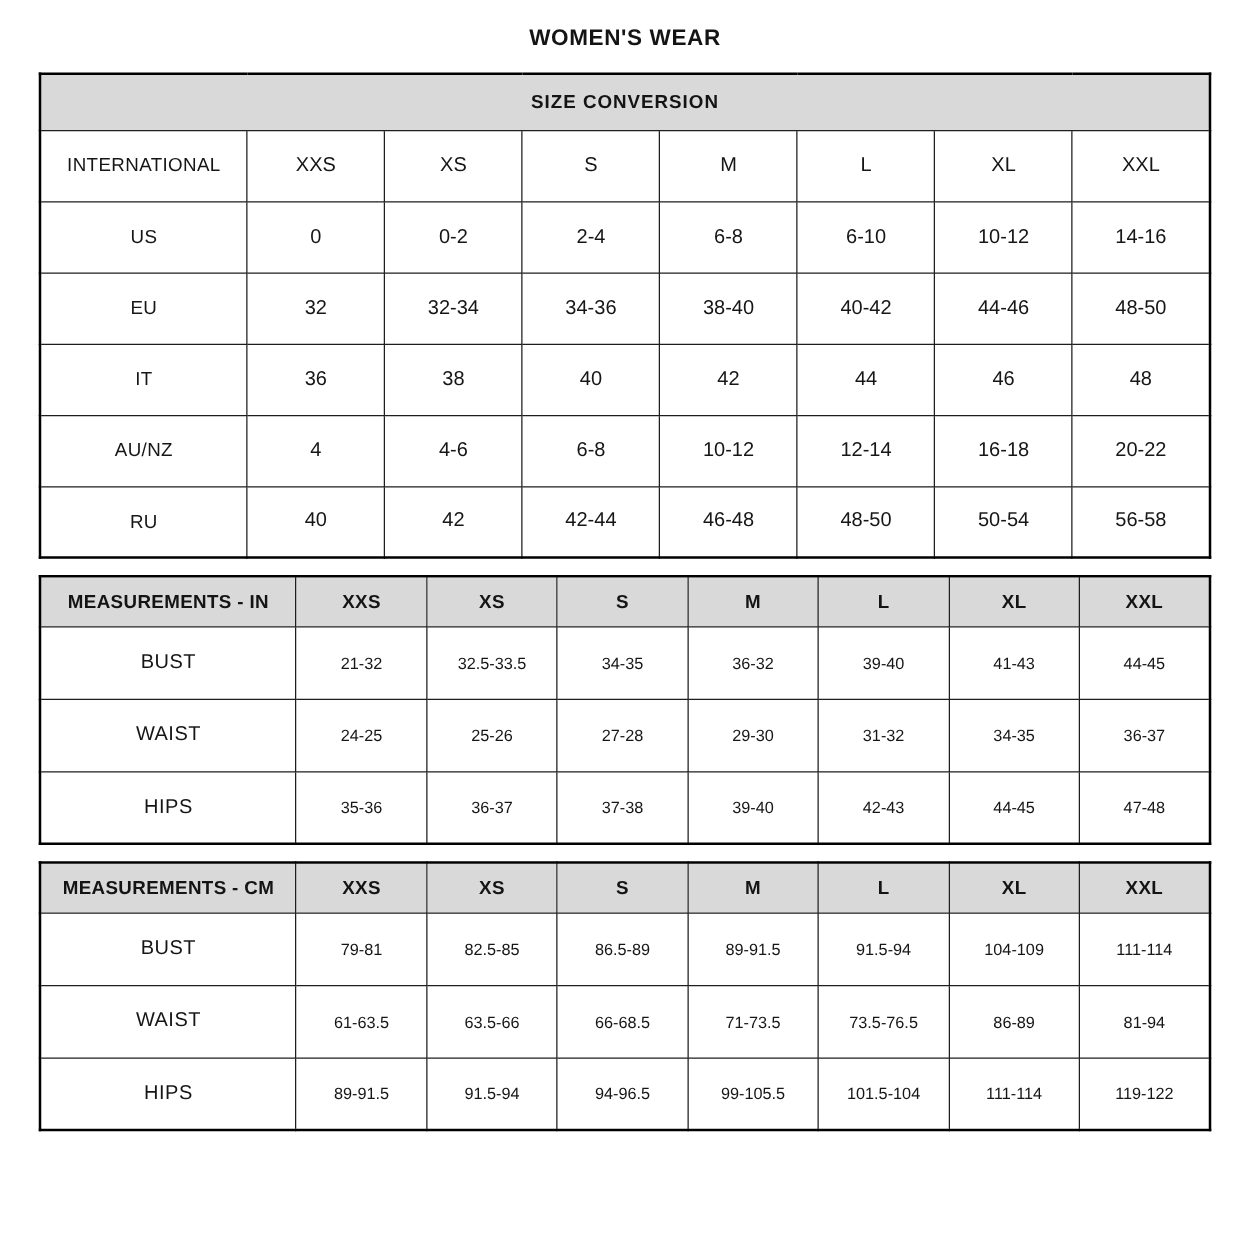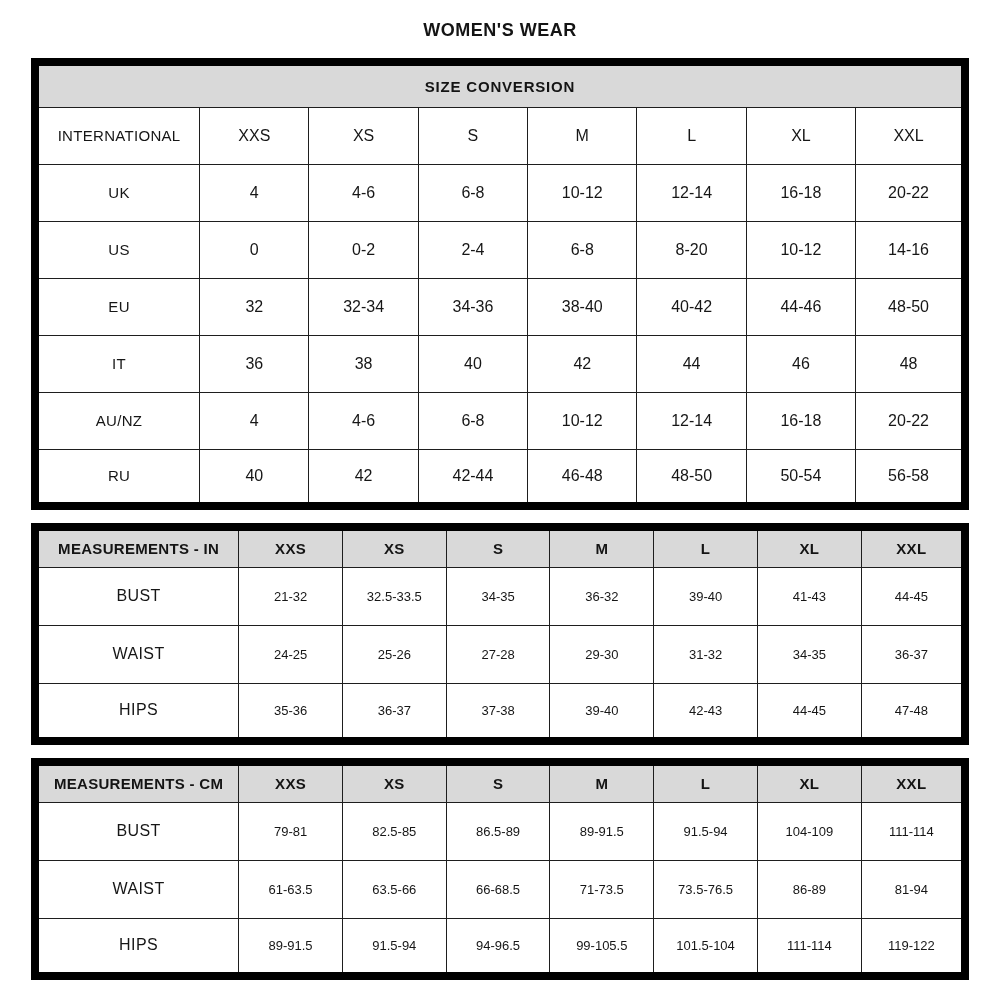--- a/index.html
+++ b/index.html
@@ -17,21 +17,21 @@
     font-weight: 700;
     letter-spacing: 0.5px;
     margin: 6px 0 17px;
     color: #141414;
   }
   table {
     width: 100%;
     border-collapse: collapse;
     table-layout: fixed;
   }
-  .tbl { border: 8px solid #000000; margin-bottom: 13px; margin-top: 12px; }
+  .tbl { border: 2px solid #000000; margin-bottom: 13px; margin-top: 12px; }
   td, th {
     border: 1px solid #1e1e1e;
     text-align: center;
     vertical-align: middle;
     overflow: hidden;
     white-space: nowrap;
   }
   .banner {
     background: #d9d9d9;
     height: 45px;
@@ -81,36 +81,26 @@
         <td class="rowlabel">INTERNATIONAL</td>
         <td>XXS</td>
         <td>XS</td>
         <td>S</td>
         <td>M</td>
         <td>L</td>
         <td>XL</td>
         <td>XXL</td>
       </tr>
       <tr>
-        <td class="rowlabel">UK</td>
-        <td>4</td>
-        <td>4-6</td>
-        <td>6-8</td>
-        <td>10-12</td>
-        <td>12-14</td>
-        <td>16-18</td>
-        <td>20-22</td>
-      </tr>
-      <tr>
         <td class="rowlabel">US</td>
         <td>0</td>
         <td>0-2</td>
         <td>2-4</td>
         <td>6-8</td>
-        <td>8-20</td>
+        <td>6-10</td>
         <td>10-12</td>
         <td>14-16</td>
       </tr>
       <tr>
         <td class="rowlabel">EU</td>
         <td>32</td>
         <td>32-34</td>
         <td>34-36</td>
         <td>38-40</td>
         <td>40-42</td>

